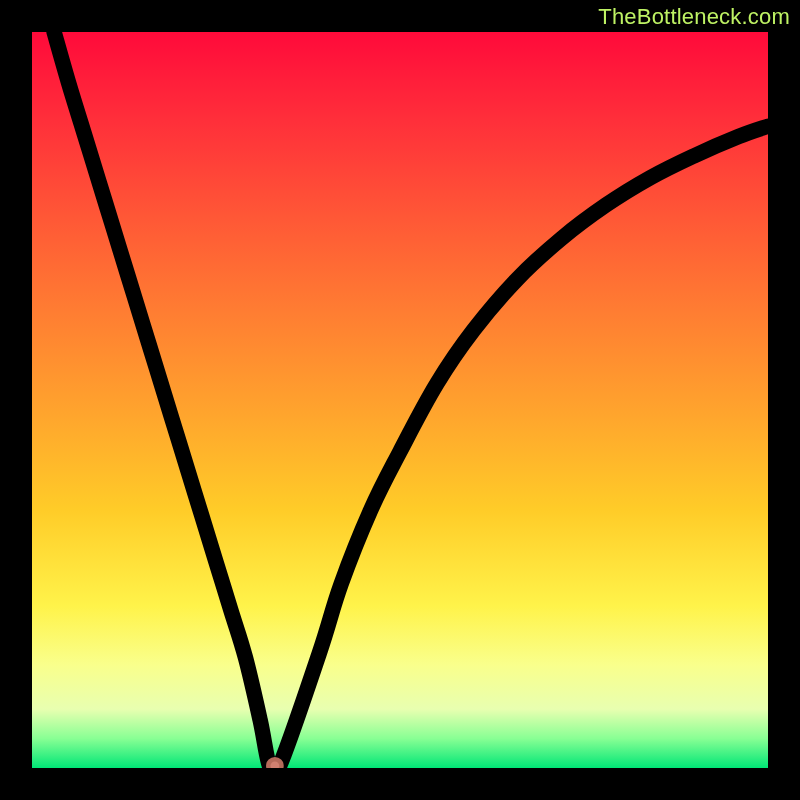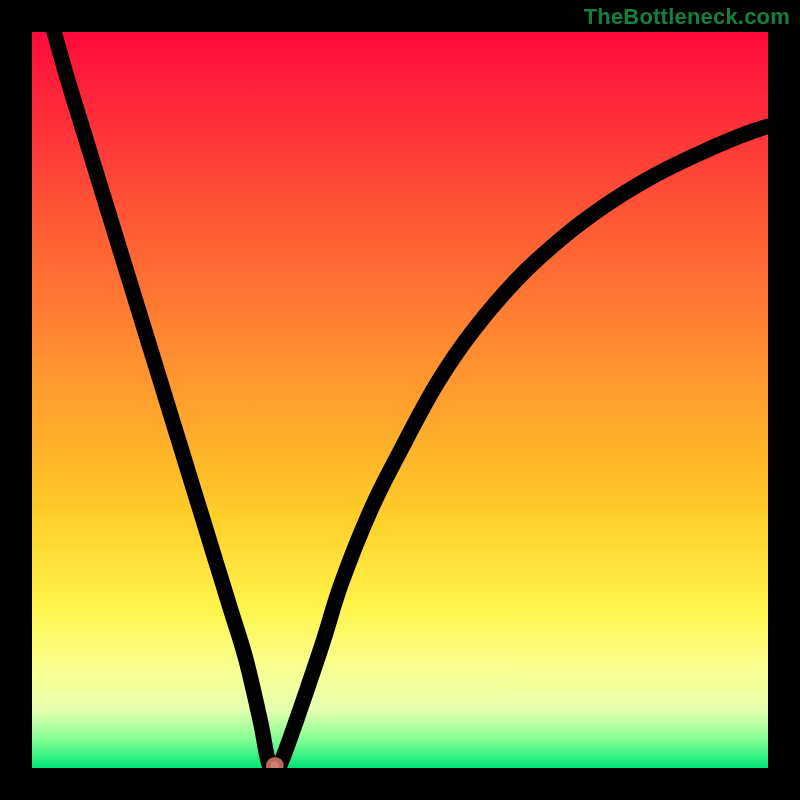--- a/index.html
+++ b/index.html
@@ -43,23 +43,23 @@
     position: absolute;
     left: 0;
     top: 0;
     width: 100%;
     height: 100%;
   }
   .watermark {
     position: absolute;
     top: 4px;
     right: 10px;
-    color: #15803d;
+    color: #bef264;
     font-size: 22px;
-    font-weight: 700;
+    font-weight: 400;
     letter-spacing: 0.2px;
     user-select: none;
   }
   .dot {
     fill: #d08070;
     stroke: #b56a5a;
     stroke-width: 0.6;
   }
   .funcline {
     fill: none;

